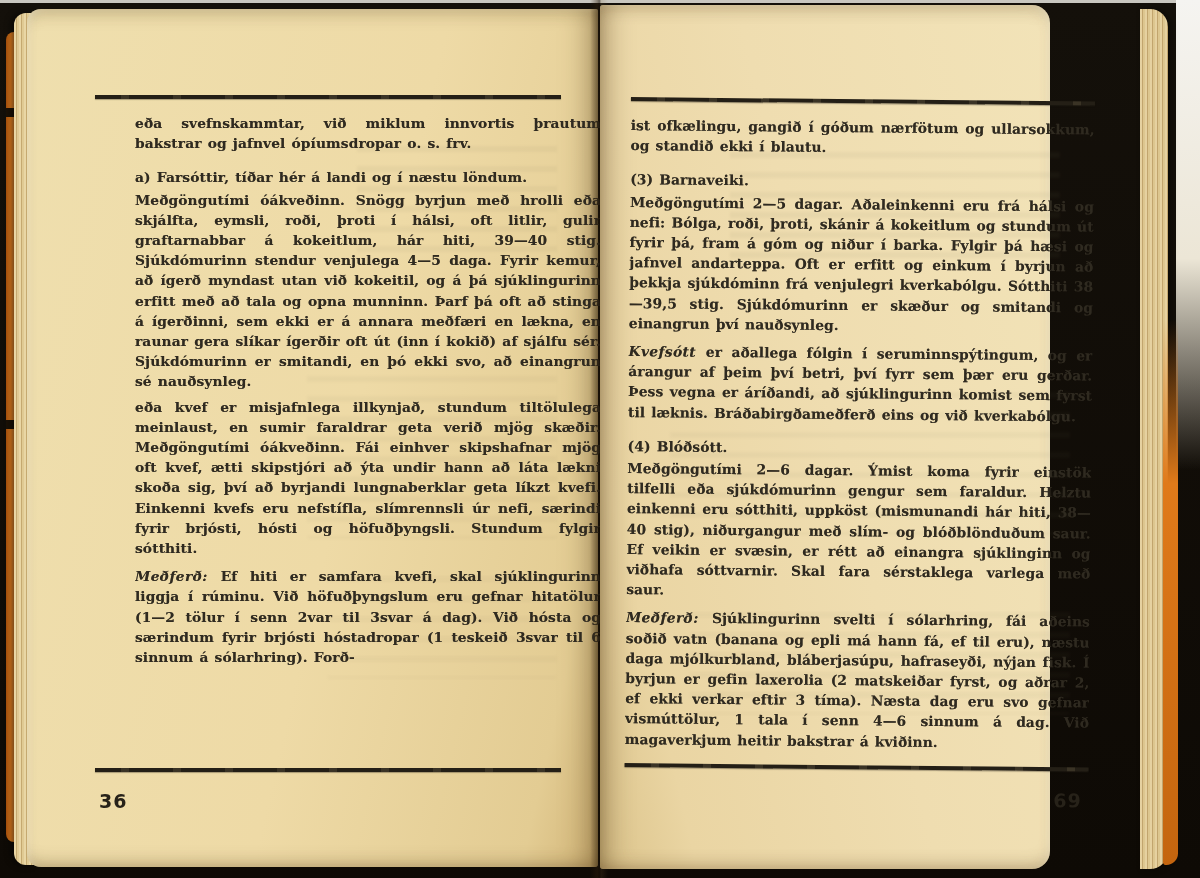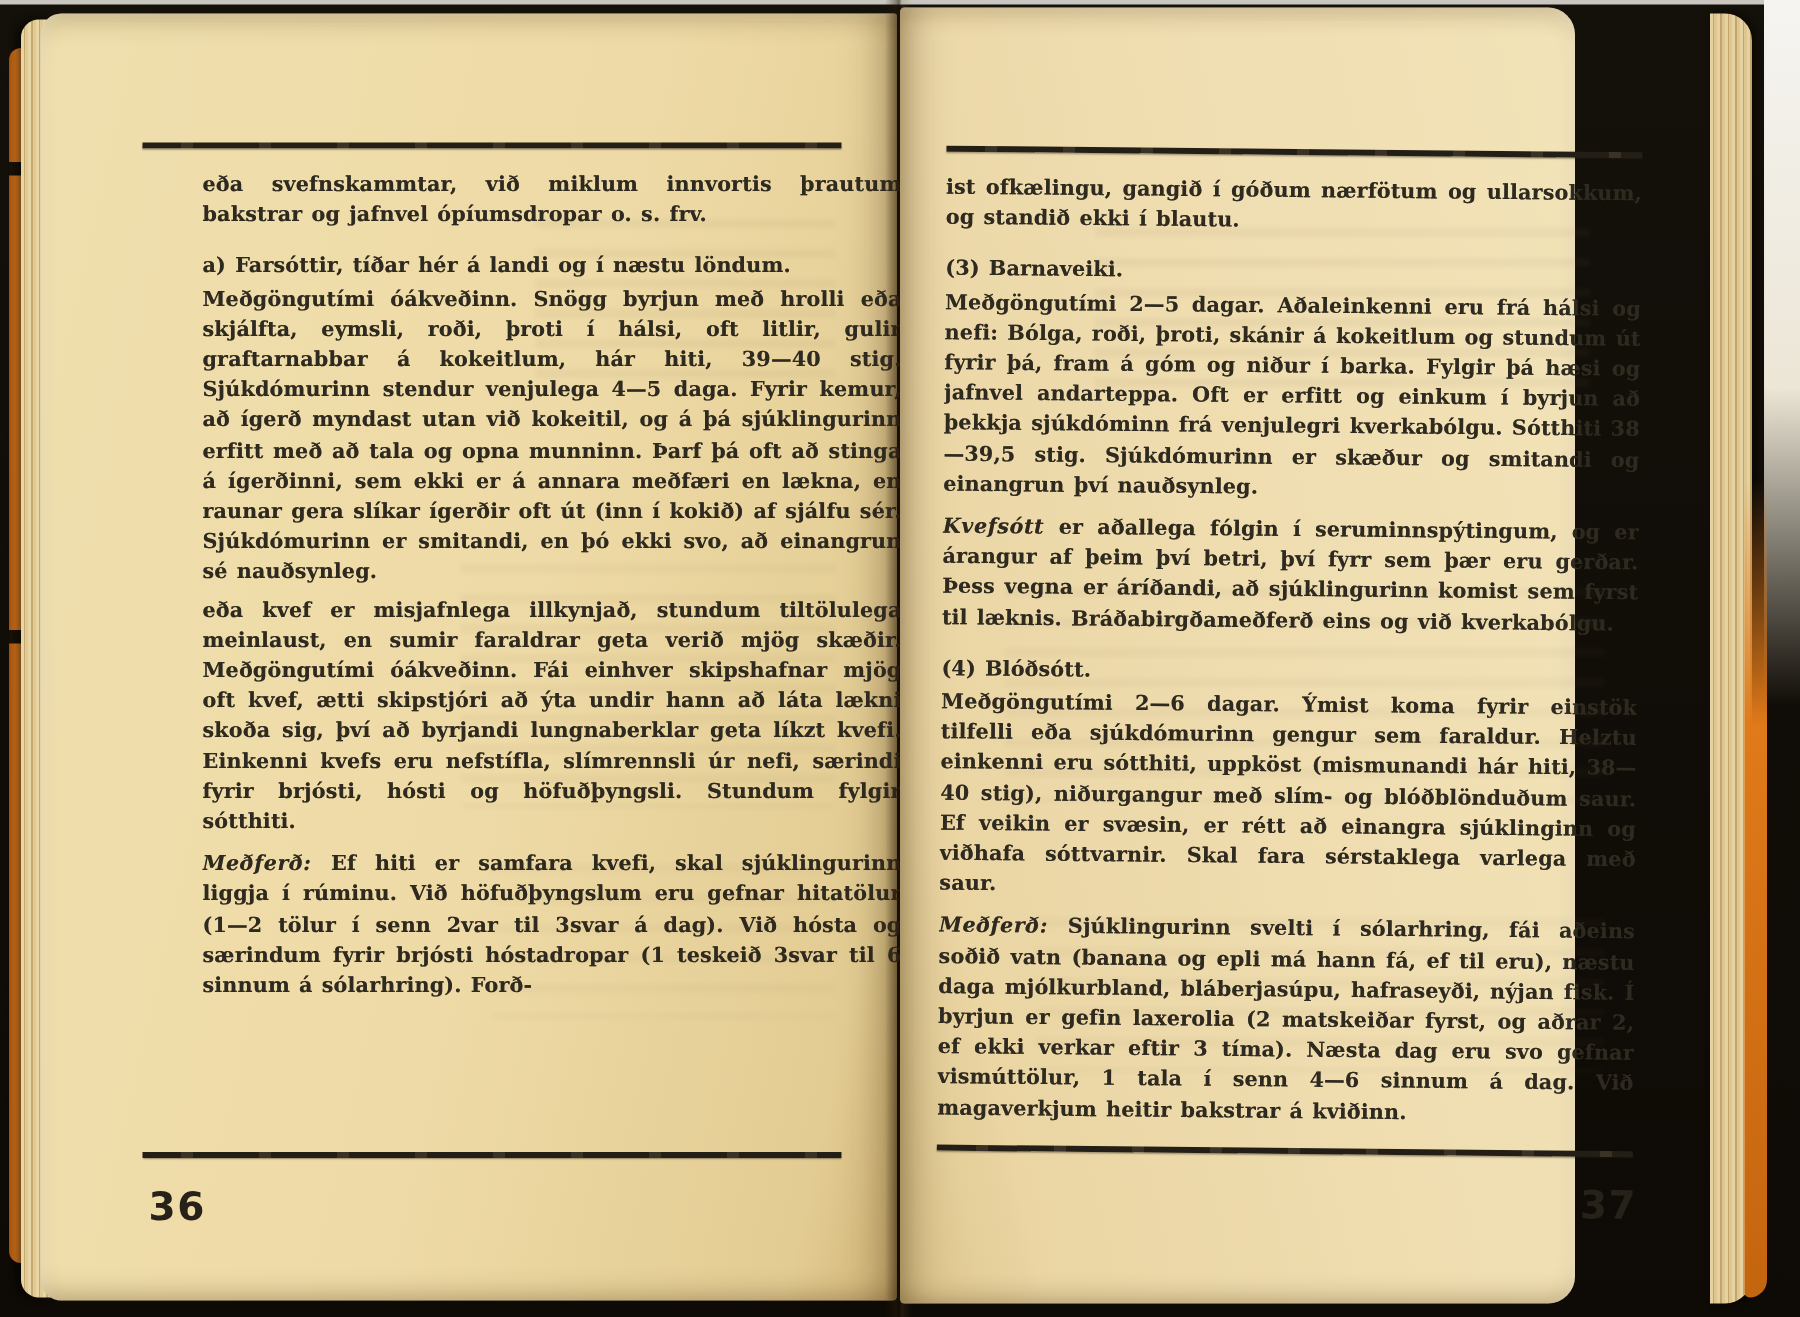--- a/index.html
+++ b/index.html
@@ -78,21 +78,21 @@
   .block { margin: 0; }
   .block + .block { margin-top: 5px; }
   .block.h { margin-top: 14px; }
   .block.h + .block.h { margin-top: 5px; }
   .block.h + .block.p { margin-top: 2px; }
   .block.pi { margin-top: 8px; }
   .flow .block:first-child { margin-top: 0; }
   .lead { font-style: italic; font-weight: 700; letter-spacing: .4px; }
 
   .page-number { position: absolute; font-family: "DejaVu Sans", sans-serif;
-    font-weight: 700; font-size: 26px; color: #272219; letter-spacing: 1px; }
+    font-weight: 700; font-size: 19px; color: #272219; letter-spacing: 1px; }
   .page-left  .page-number { left: 72px; top: 781px; }
   .page-right .page-number { left: 460px; top: 780px; }
 
   
   .bleed { position: absolute; filter: blur(1.4px); border-radius: 4px; opacity: .5;
     background: repeating-linear-gradient(180deg,
       rgba(128,116,86,0) 0 7px, rgba(128,116,86,.14) 7px 13px, rgba(128,116,86,0) 13px 20px); }
   .bleed.b1 { left: 330px; top: 130px; width: 200px; height: 120px; }
   .bleed.b2 { left: 280px; top: 360px; width: 250px; height: 170px; opacity: .4; }
   .bleed.b3 { left: 300px; top: 560px; width: 230px; height: 110px; opacity: .35; }
@@ -143,16 +143,16 @@
       <div class="flow">
           <p class="block p">ist ofkælingu, gangið í góðum nærfötum og ullarsokkum, og standið ekki í blautu.</p>
           <p class="block h">(3) Barnaveiki.</p>
           <p class="block p">Meðgöngutími 2—5 dagar. Aðaleinkenni eru frá hálsi og nefi: Bólga, roði, þroti, skánir á kokeitlum og stundum út fyrir þá, fram á góm og niður í barka. Fylgir þá hæsi og jafnvel andarteppa. Oft er erfitt og einkum í byrjun að þekkja sjúkdóminn frá venjulegri kverkabólgu. Sótthiti 38—39,5 stig. Sjúkdómurinn er skæður og smitandi og einangrun því nauðsynleg.</p>
           <p class="block pi"><i class="lead">Kvefsótt </i>er aðallega fólgin í seruminnspýtingum, og er árangur af þeim því betri, því fyrr sem þær eru gerðar. Þess vegna er áríðandi, að sjúklingurinn komist sem fyrst til læknis. Bráðabirgðameðferð eins og við kverkabólgu.</p>
           <p class="block h">(4) Blóðsótt.</p>
           <p class="block p">Meðgöngutími 2—6 dagar. Ýmist koma fyrir einstök tilfelli eða sjúkdómurinn gengur sem faraldur. Helztu einkenni eru sótthiti, uppköst (mismunandi hár hiti, 38—40 stig), niðurgangur með slím- og blóðblönduðum saur. Ef veikin er svæsin, er rétt að einangra sjúklinginn og viðhafa sóttvarnir. Skal fara sérstaklega varlega með saur.</p>
           <p class="block pi"><i class="lead">Meðferð: </i>Sjúklingurinn svelti í sólarhring, fái aðeins soðið vatn (banana og epli má hann fá, ef til eru), næstu daga mjólkurbland, bláberjasúpu, hafraseyði, nýjan fisk. Í byrjun er gefin laxerolia (2 matskeiðar fyrst, og aðrar 2, ef ekki verkar eftir 3 tíma). Næsta dag eru svo gefnar vismúttölur, 1 tala í senn 4—6 sinnum á dag. Við magaverkjum heitir bakstrar á kviðinn.</p>
         </div>
       <div class="rule bottom"></div>
-      <div class="page-number">37</div>
+      <div class="page-number">69</div>
     </div>
   </div>
 </div>
 
 </body></html>

